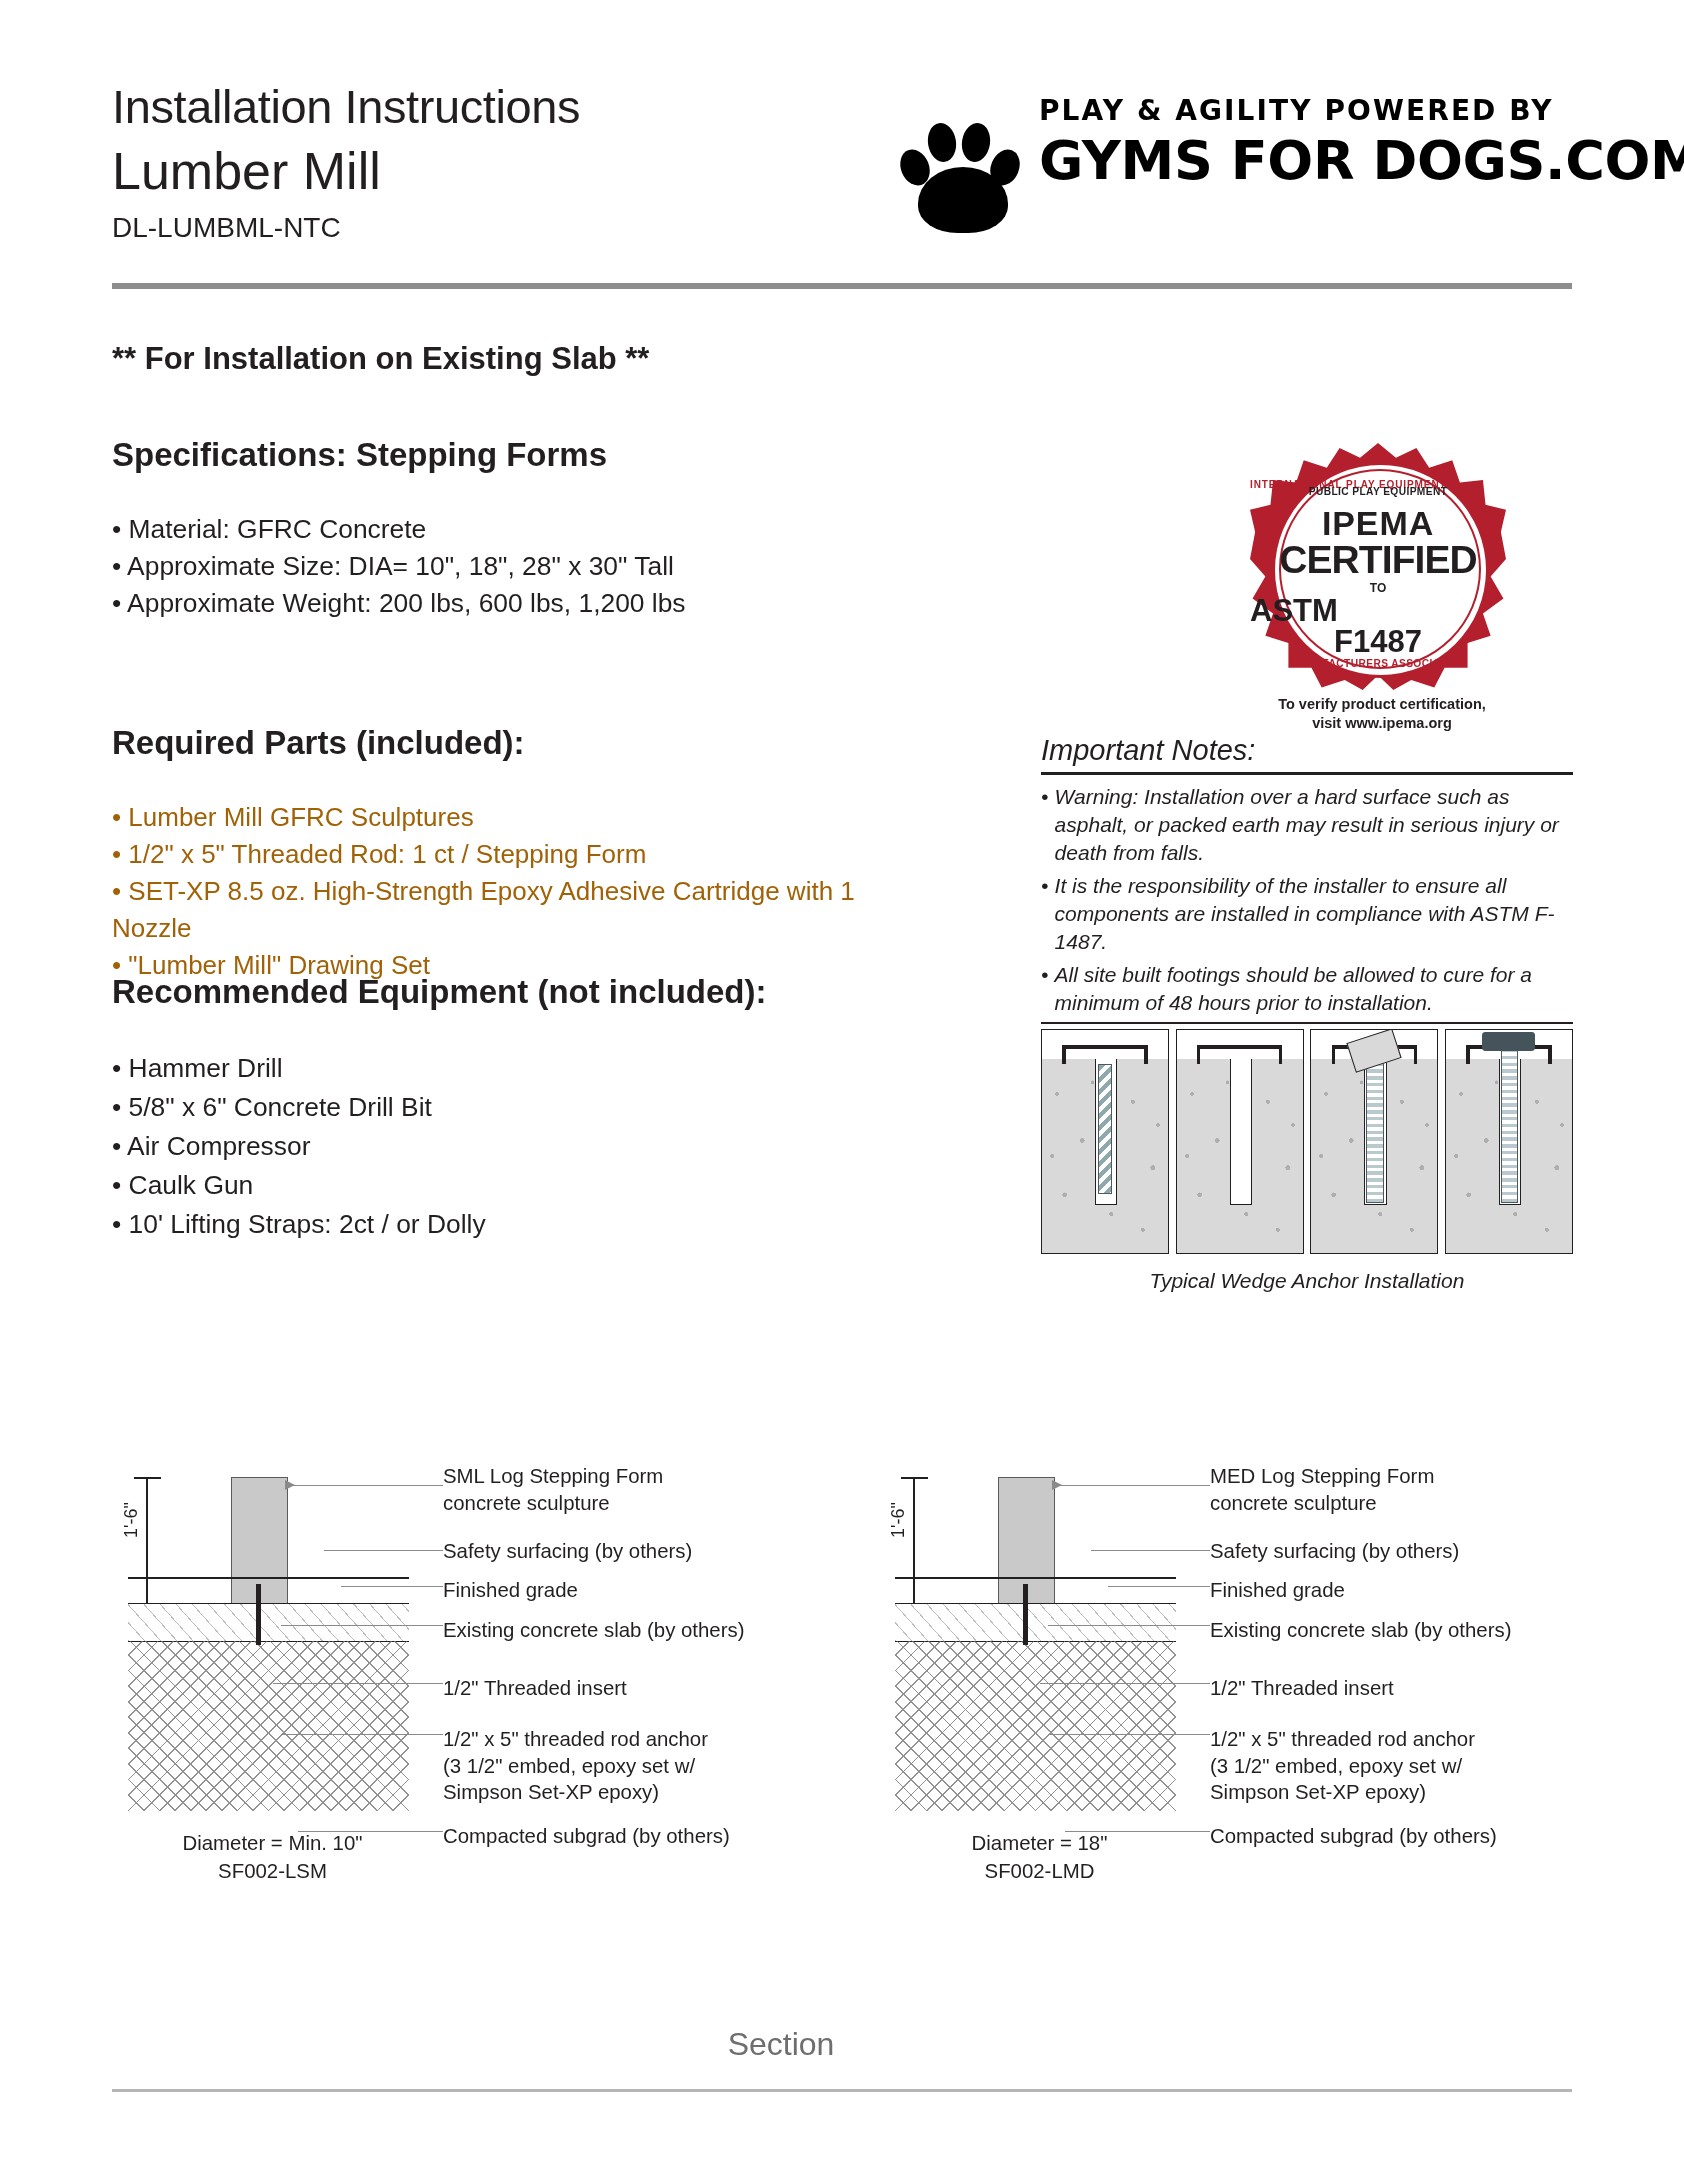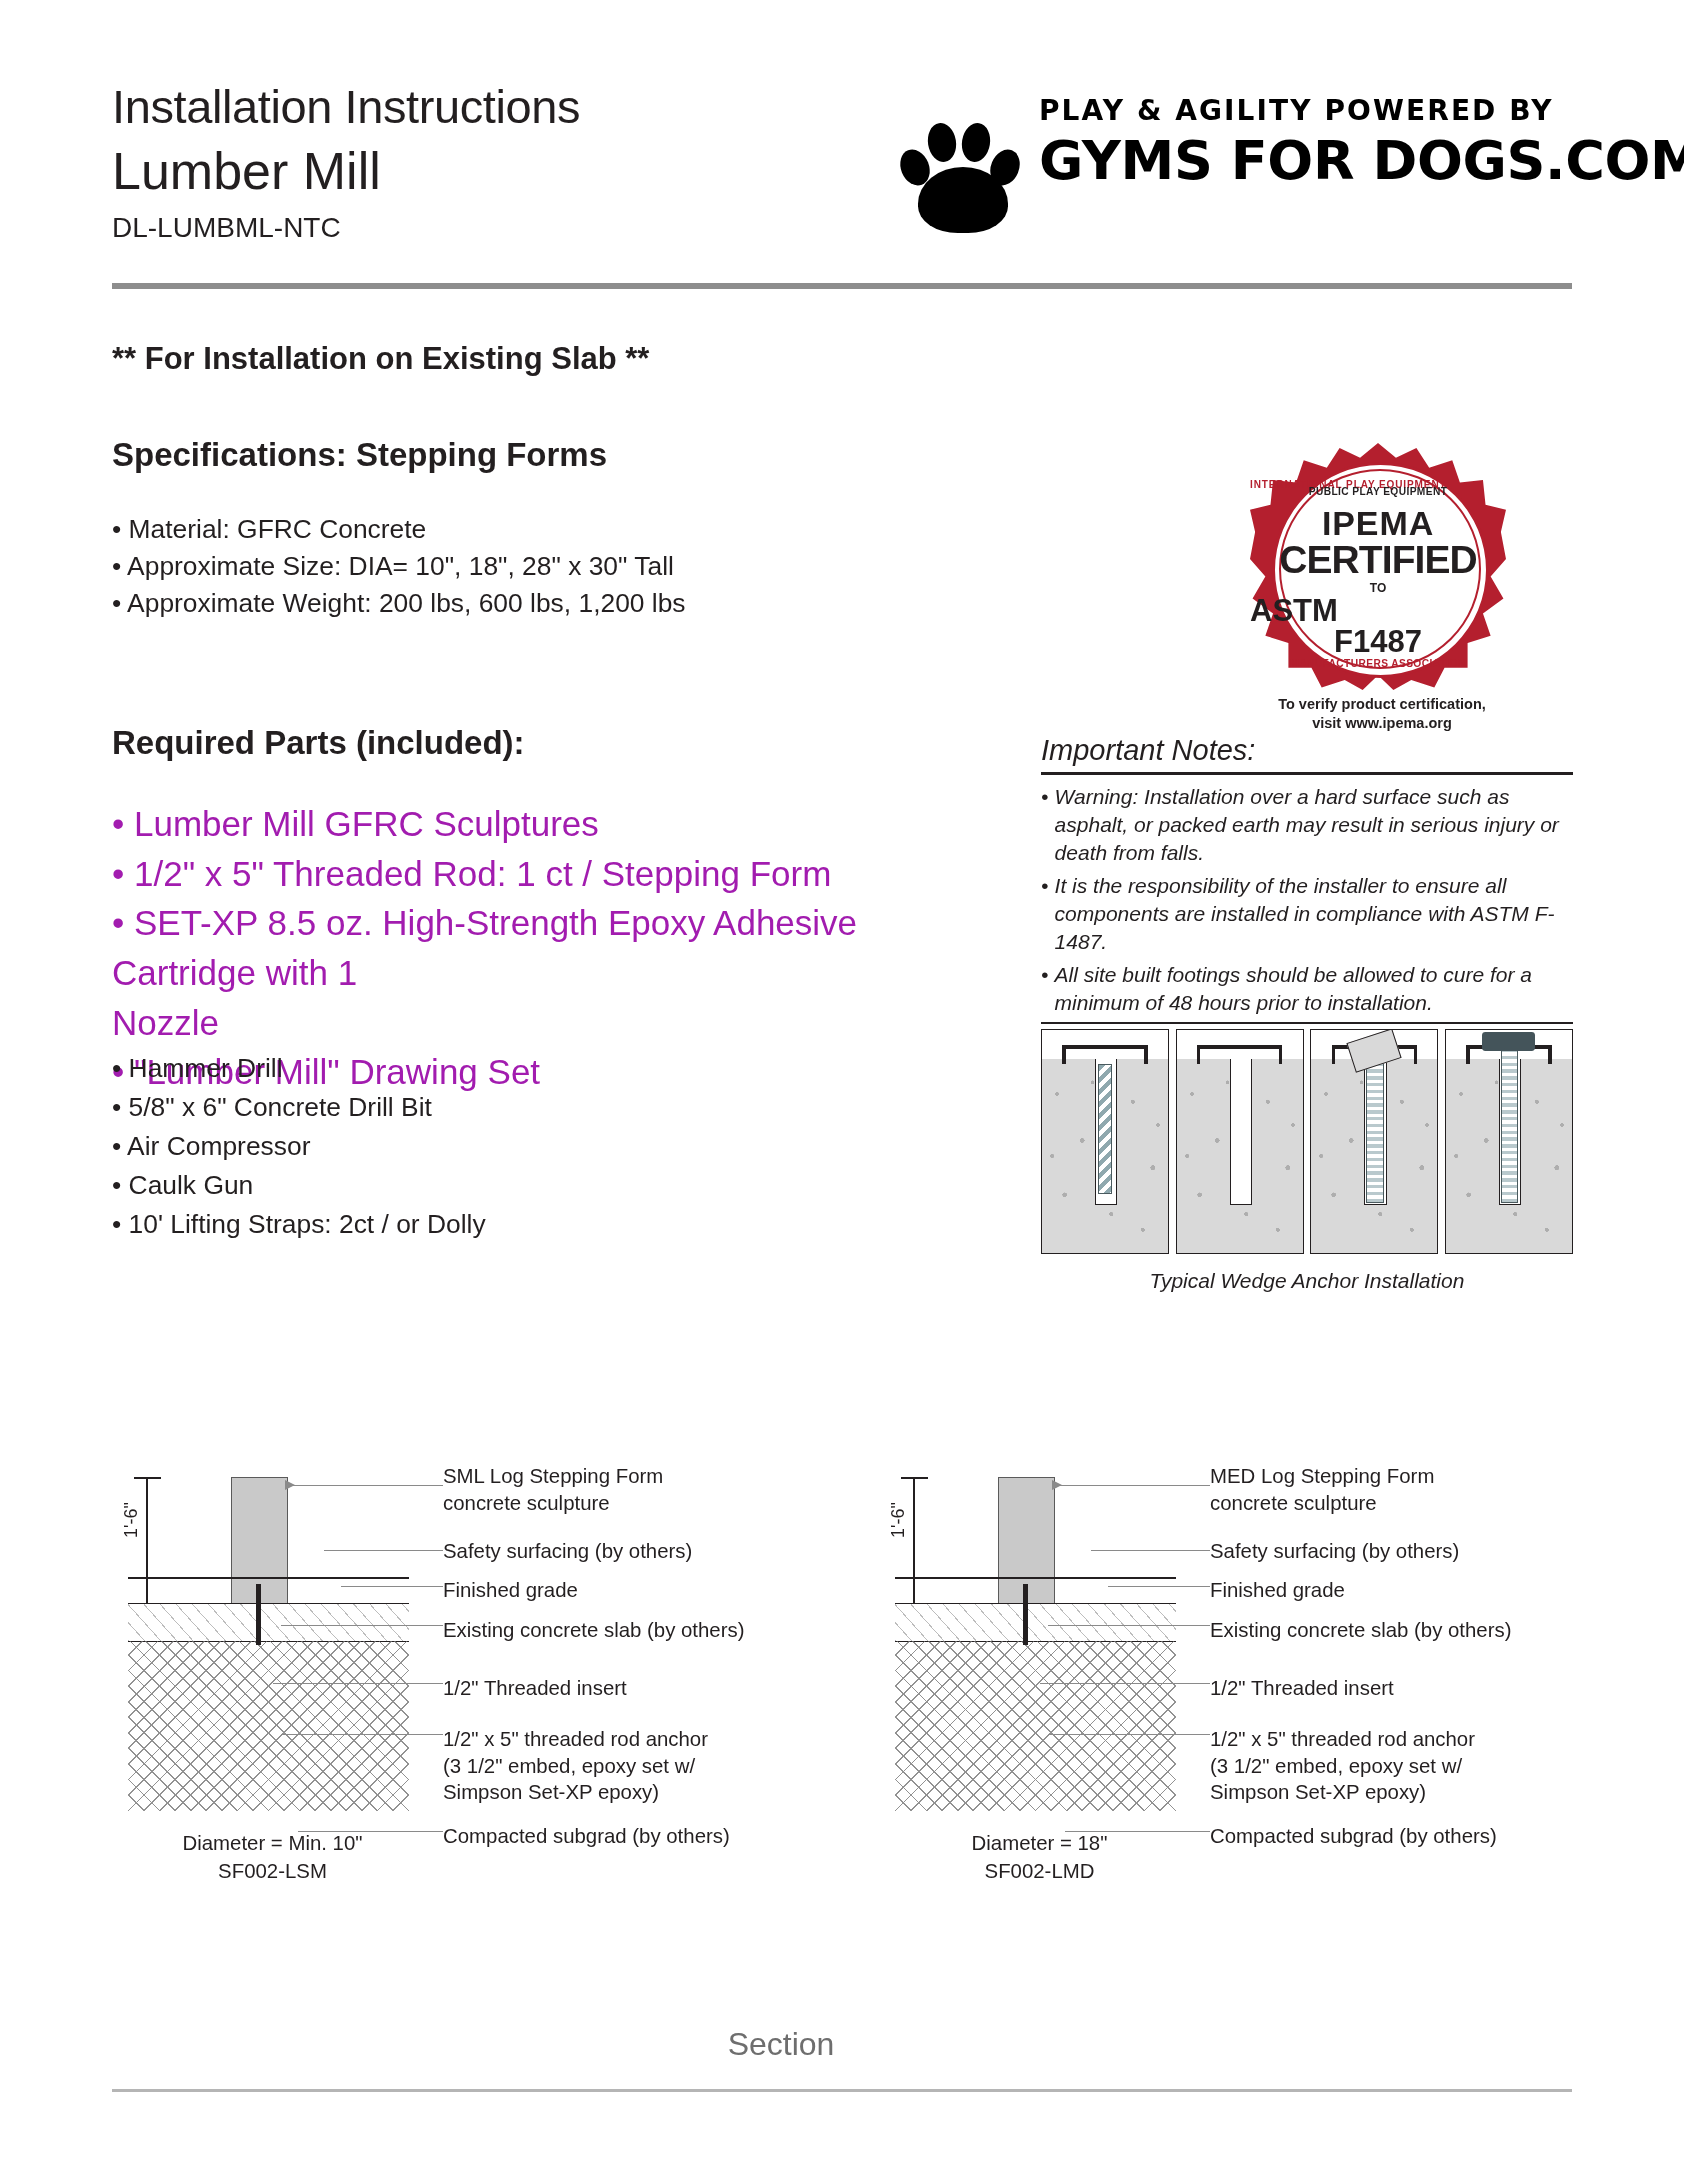--- a/index.html
+++ b/index.html
@@ -134,23 +134,23 @@
     color: #231f20;
   }
   .spec-list div { white-space: nowrap; }
 
   .parts-heading { position: absolute; left: 112px; top: 724px; }
   .parts-list {
     position: absolute;
     left: 112px;
     top: 799px;
     width: 869px;
-    font-size: 35px;
+    font-size: 26px;
     line-height: 1.42;
-    color: #a21caf;
+    color: #a16207;
   }
   .equip-heading { position: absolute; left: 112px; top: 973px; }
   .equip-list {
     position: absolute;
     left: 112px;
     top: 1049px;
     width: 767px;
     font-size: 26.4px;
     line-height: 1.48;
     color: #231f20;
@@ -618,20 +618,21 @@
 
   <div class="section-heading parts-heading">Required Parts (included):</div>
   <div class="parts-list">
     <div>•  Lumber Mill  GFRC Sculptures</div>
     <div>• 1/2" x 5" Threaded Rod: 1 ct / Stepping Form</div>
     <div>•  SET-XP 8.5 oz. High-Strength Epoxy Adhesive Cartridge with 1</div>
     <div>   Nozzle</div>
     <div>• "Lumber Mill" Drawing Set</div>
   </div>
 
+  <div class="section-heading equip-heading">Recommended Equipment (not included):</div>
   <div class="equip-list">
     <div>• Hammer Drill</div>
     <div>• 5/8" x 6" Concrete Drill Bit</div>
     <div>• Air Compressor</div>
     <div>• Caulk Gun</div>
     <div>• 10' Lifting Straps: 2ct / or Dolly</div>
   </div>
 
   <div class="ipema">
     <div class="seal">

